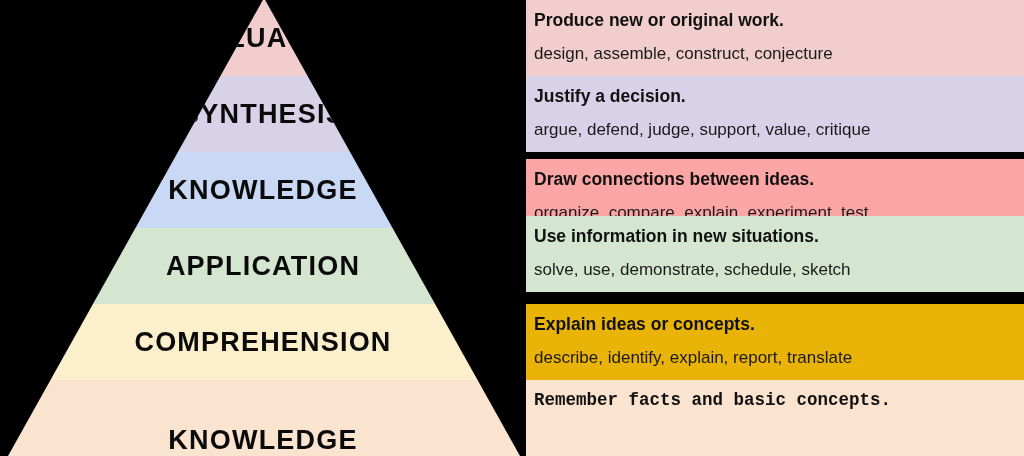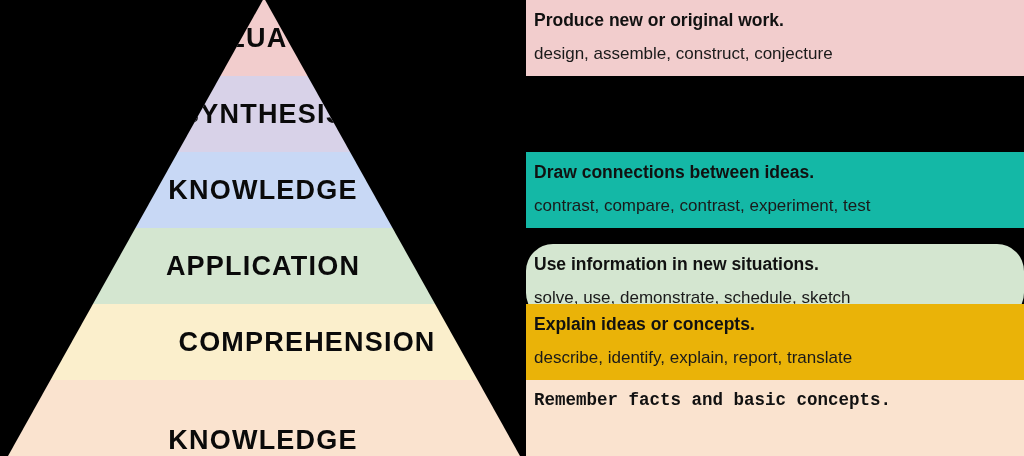--- a/index.html
+++ b/index.html
@@ -109,45 +109,49 @@
       </div>
 
       <div class="pyr-band" style="top: 152px; background-color: rgb(200, 216, 245);">
         <span class="pyr-label">KNOWLEDGE</span>
       </div>
 
       <div class="pyr-band" style="top: 228px; background-color: rgb(212, 230, 208);">
         <span class="pyr-label">APPLICATION</span>
       </div>
 
-      <div class="pyr-band" style="top: 304px; background-color: rgb(251, 239, 204); margin-left: 44px;">
+      <div class="pyr-band" style="top: 304px; background-color: rgb(251, 239, 204);">
         <span class="pyr-label">COMPREHENSION</span>
       </div>
 
       <div class="pyr-band" style="top: 380px; background-color: rgb(250, 227, 207); align-items: flex-end;">
         <span class="pyr-label">KNOWLEDGE</span>
       </div>
 
     </div>
   </div>
 
   <div id="panel">
 
     <div class="desc-band" style="top: 0px; background-color: rgb(242, 205, 205);">
       <div class="desc-title">Produce new or original work.</div>
       <div class="desc-verbs">design, assemble, construct, conjecture</div>
     </div>
 
-
-    <div class="desc-band" style="top: 152px; background-color: #14b8a6;">
-      <div class="desc-title">Draw connections between ideas.</div>
-      <div class="desc-verbs">contrast, compare, contrast, experiment, test</div>
+    <div class="desc-band" style="top: 76px; background-color: rgb(216, 210, 232);">
+      <div class="desc-title">Justify a decision.</div>
+      <div class="desc-verbs">argue, defend, judge, support, value, critique</div>
     </div>
 
-    <div class="desc-band" style="top: 244px; background-color: rgb(212, 230, 208); border-radius: 27px;">
+    <div class="desc-band" style="top: 159px; background-color: #fca5a5;">
+      <div class="desc-title">Draw connections between ideas.</div>
+      <div class="desc-verbs">organize, compare, explain, experiment, test</div>
+    </div>
+
+    <div class="desc-band" style="top: 216px; background-color: rgb(212, 230, 208);">
       <div class="desc-title">Use information in new situations.</div>
       <div class="desc-verbs">solve, use, demonstrate, schedule, sketch</div>
     </div>
 
     <div class="desc-band" style="top: 304px; background-color: #eab308;">
       <div class="desc-title">Explain ideas or concepts.</div>
       <div class="desc-verbs">describe, identify, explain, report, translate</div>
     </div>
 
     <div class="desc-band" style="top: 380px; background-color: rgb(250, 227, 207); font-family: Liberation Mono, monospace;">

